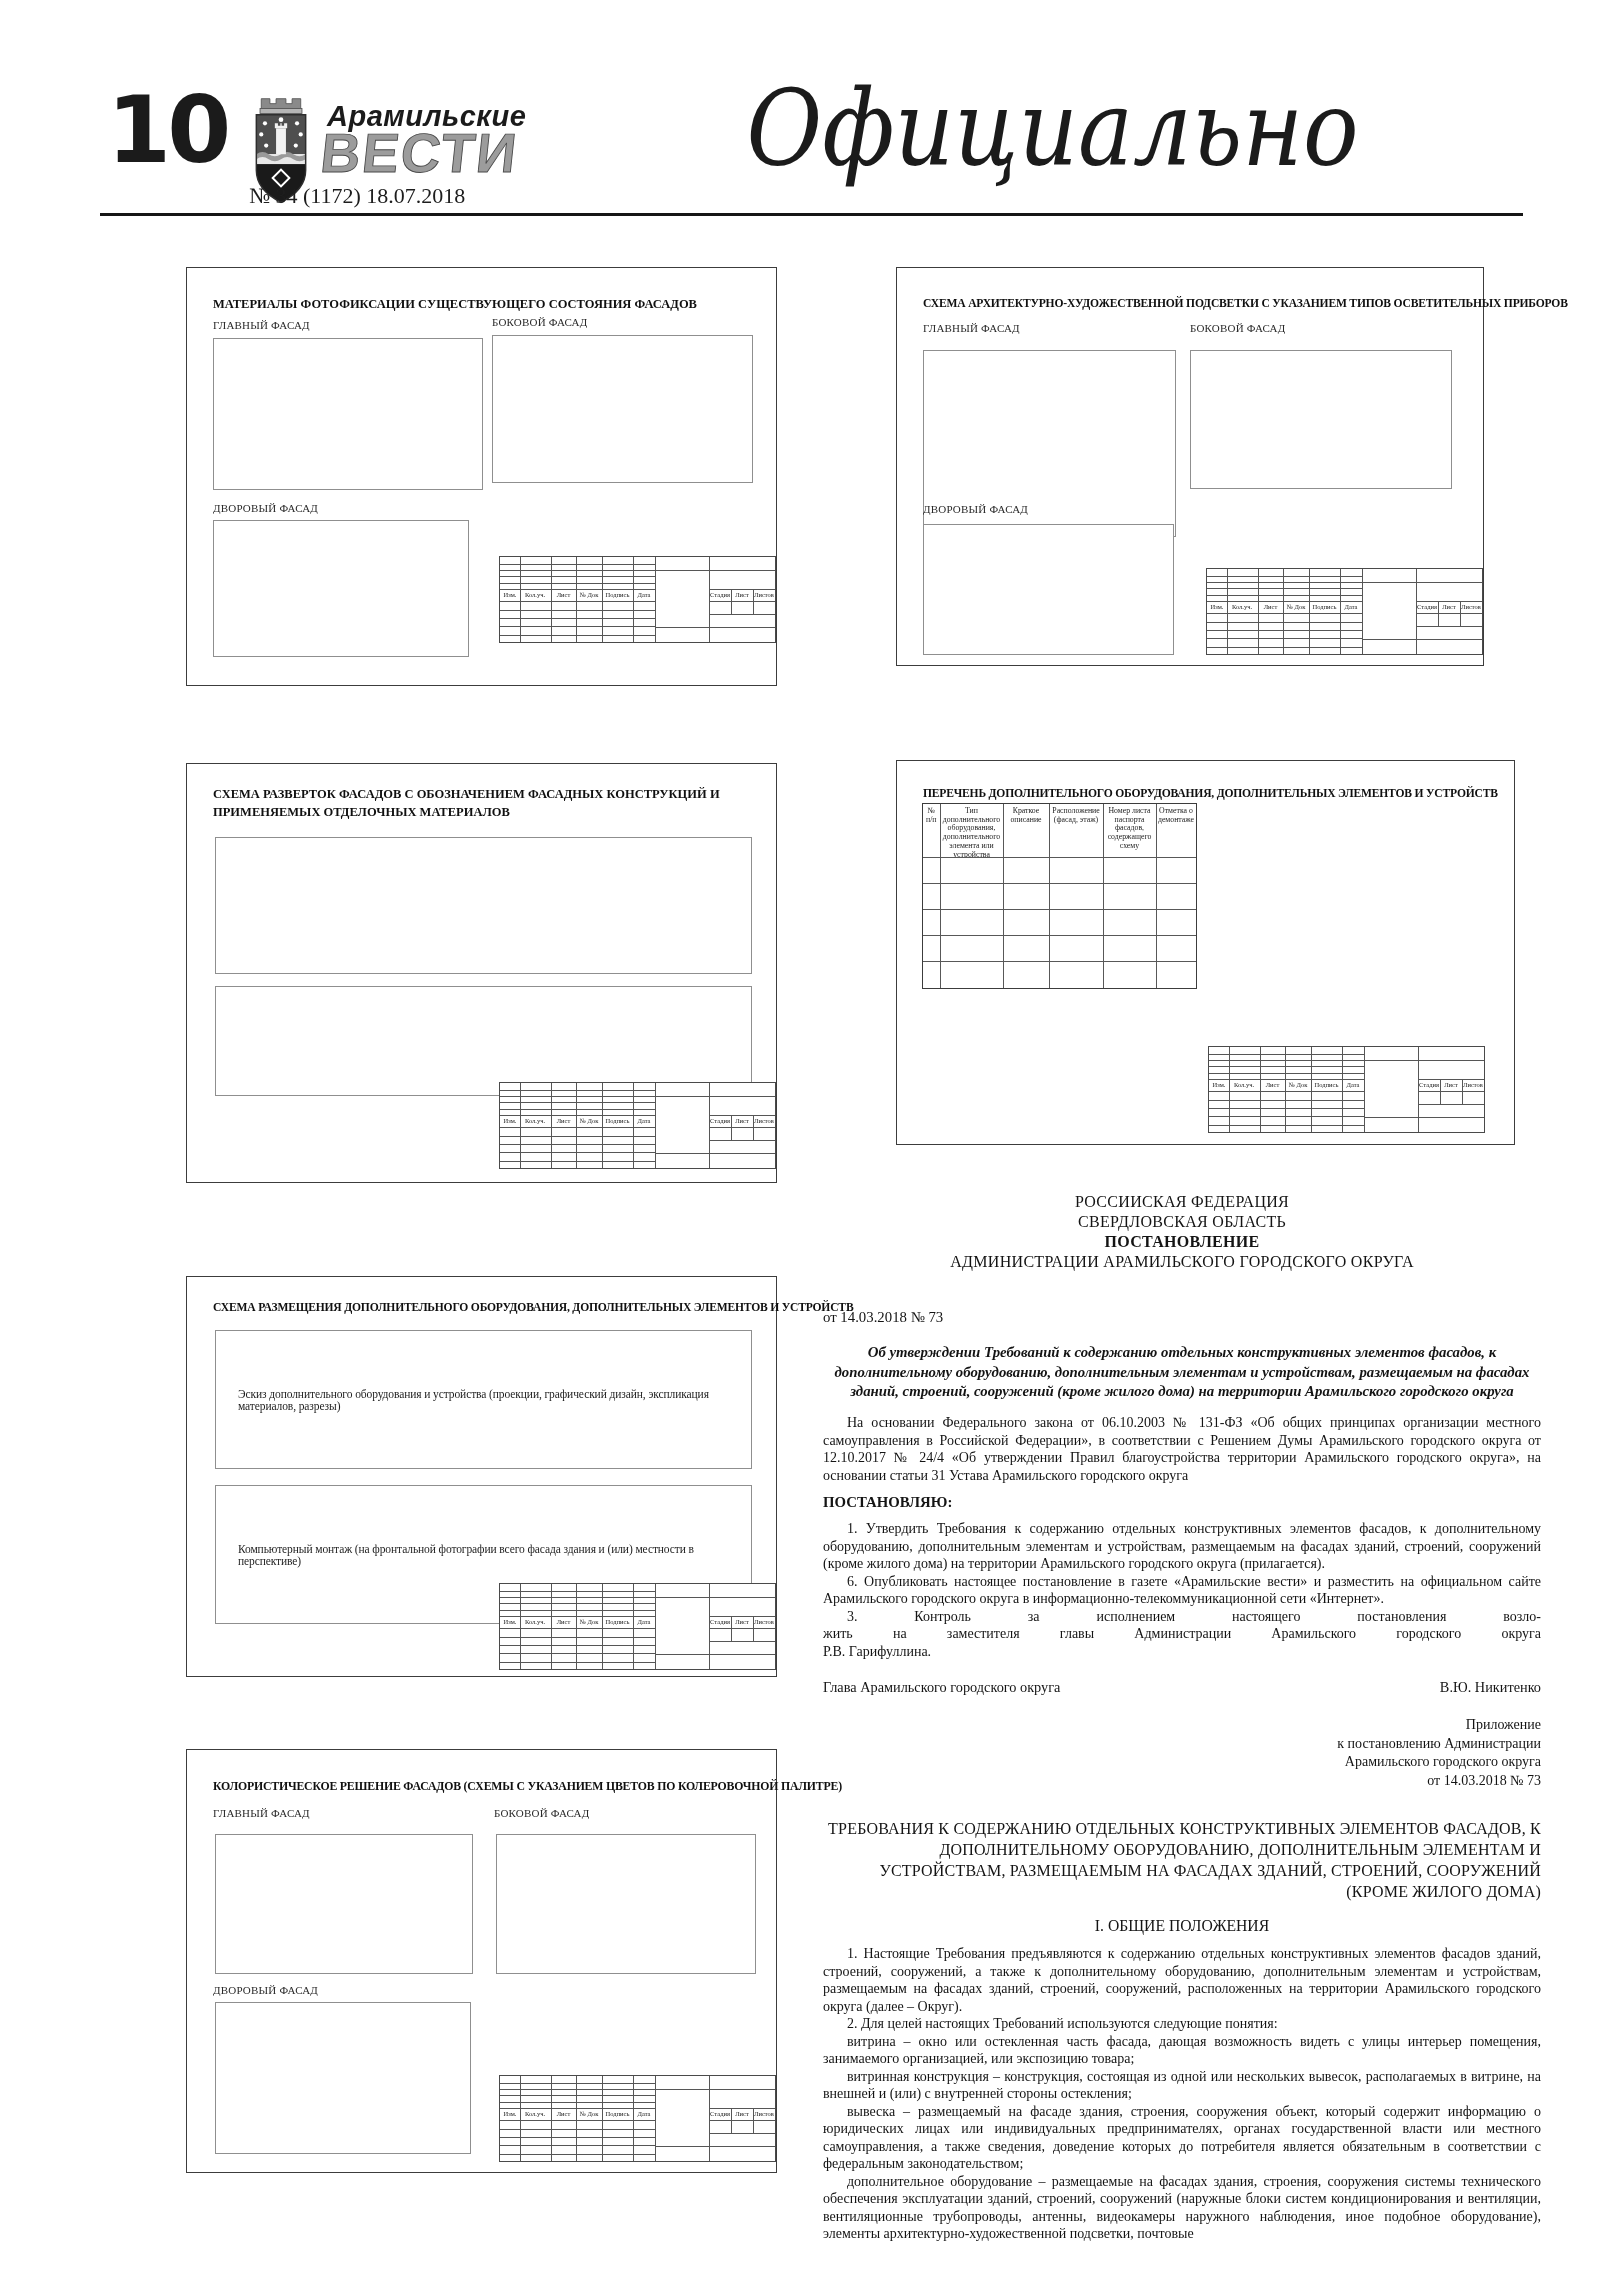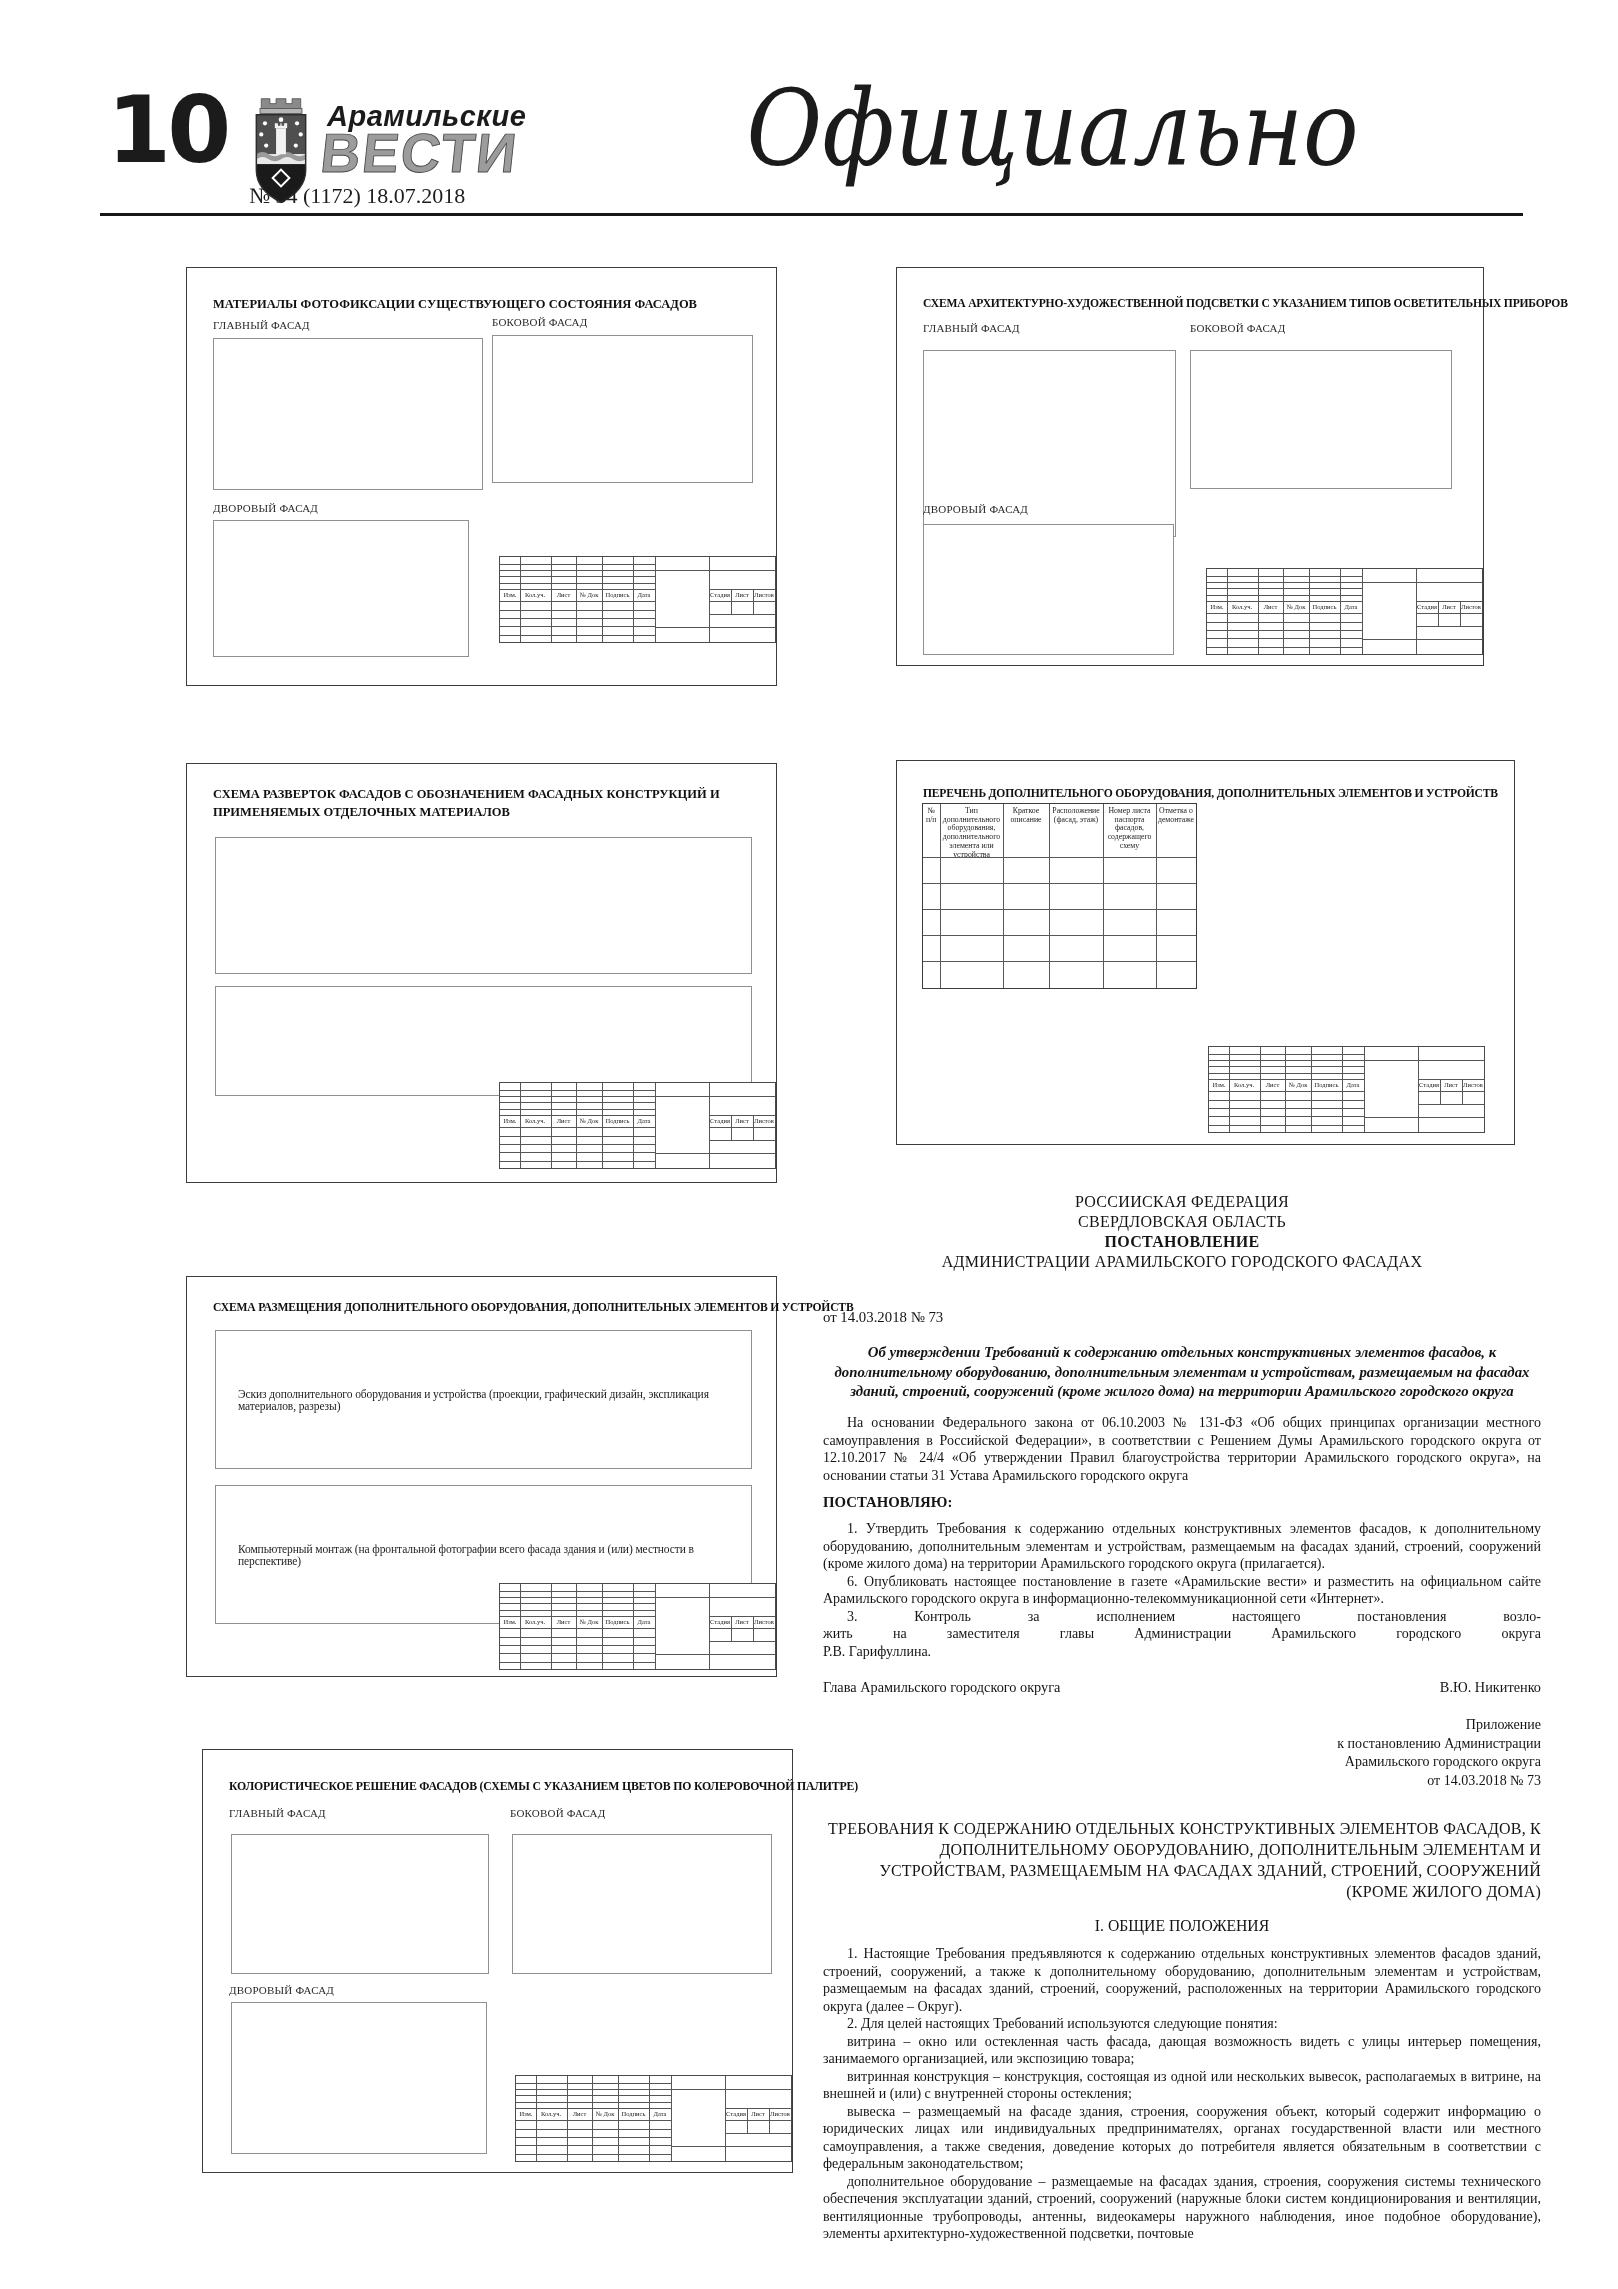--- a/index.html
+++ b/index.html
@@ -350,21 +350,21 @@
         <div class="tb-lab" style="left: 51px; top: 32px; width: 25px;">Лист</div>
         <div class="tb-lab" style="left: 76px; top: 32px; width: 26px;">№ Док</div>
         <div class="tb-lab" style="left: 102px; top: 32px; width: 31px;">Подпись</div>
         <div class="tb-lab" style="left: 133px; top: 32px; width: 22px;">Дата</div>
         <div class="tb-lab" style="left: 209px; top: 32px; width: 22px;">Стадия</div>
         <div class="tb-lab" style="left: 231px; top: 32px; width: 22px;">Лист</div>
         <div class="tb-lab" style="left: 253px; top: 32px; width: 22px;">Листов</div>
       </div>
   </div>
 
-  <div class="formbox" style="left:180px;top:1749px;width:589px;height:422px;font-family:Liberation Serif, serif;">
+  <div class="formbox" style="left:164px;top:1749px;width:589px;height:422px;font-family:Liberation Serif, serif;">
     <div class="btitle nowrap" style="left:26px;top:28px;font-size:11.8px;letter-spacing:-0.2px;">КОЛОРИСТИЧЕСКОЕ РЕШЕНИЕ ФАСАДОВ (СХЕМЫ С УКАЗАНИЕМ ЦВЕТОВ ПО КОЛЕРОВОЧНОЙ ПАЛИТРЕ)</div>
     <div class="flabel" style="left:26px;top:57px;">ГЛАВНЫЙ ФАСАД</div>
     <div class="photo-rect" style="left:28px;top:84px;width:256px;height:138px;"></div>
     <div class="flabel" style="left:307px;top:57px;">БОКОВОЙ ФАСАД</div>
     <div class="photo-rect" style="left:309px;top:84px;width:258px;height:138px;"></div>
     <div class="flabel" style="left:26px;top:234px;">ДВОРОВЫЙ ФАСАД</div>
     <div class="photo-rect" style="left:28px;top:252px;width:254px;height:150px;"></div>
     <div class="titleblock" style="left:312px;top:325px;">
         <div class="tb-line" style="left: 20px; top: 0px; width: 0.9px; height: 85px;"></div>
         <div class="tb-line" style="left: 51px; top: 0px; width: 0.9px; height: 85px;"></div>
@@ -399,21 +399,21 @@
         <div class="tb-lab" style="left: 209px; top: 32px; width: 22px;">Стадия</div>
         <div class="tb-lab" style="left: 231px; top: 32px; width: 22px;">Лист</div>
         <div class="tb-lab" style="left: 253px; top: 32px; width: 22px;">Листов</div>
       </div>
   </div>
 
   <div class="doc">
     <div class="hline">РОССИИСКАЯ ФЕДЕРАЦИЯ</div>
     <div class="hline">СВЕРДЛОВСКАЯ ОБЛАСТЬ</div>
     <div class="hline b">ПОСТАНОВЛЕНИЕ</div>
-    <div class="hline">АДМИНИСТРАЦИИ АРАМИЛЬСКОГО ГОРОДСКОГО ФАСАДАХ</div>
+    <div class="hline">АДМИНИСТРАЦИИ АРАМИЛЬСКОГО ГОРОДСКОГО ОКРУГА</div>
 
     <div class="date-line">от 14.03.2018 № 73</div>
 
     <div class="subject">Об утверждении Требований к содержанию отдельных конструктивных элементов фасадов, к дополнительному оборудованию, дополнительным элементам и устройствам, размещаемым на фасадах зданий, строений, сооружений (кроме жилого дома) на территории Арамильского городского округа</div>
 
     <p class="preamble">На основании Федерального закона от 06.10.2003 № 131-ФЗ «Об общих принципах организации местного самоуправления в Российской Федерации», в соответствии с Решением Думы Арамильского городского округа от 12.10.2017 № 24/4 «Об утверждении Правил благоустройства территории Арамильского городского округа», на основании статьи 31 Устава Арамильского городского округа</p>
 
     <div class="resolve">ПОСТАНОВЛЯЮ:</div>
 
     <p>1. Утвердить Требования к содержанию отдельных конструктивных элементов фасадов, к дополнительному оборудованию, дополнительным элементам и устройствам, размещаемым на фасадах зданий, строений, сооружений (кроме жилого дома) на территории Арамильского городского округа (прилагается).</p>

